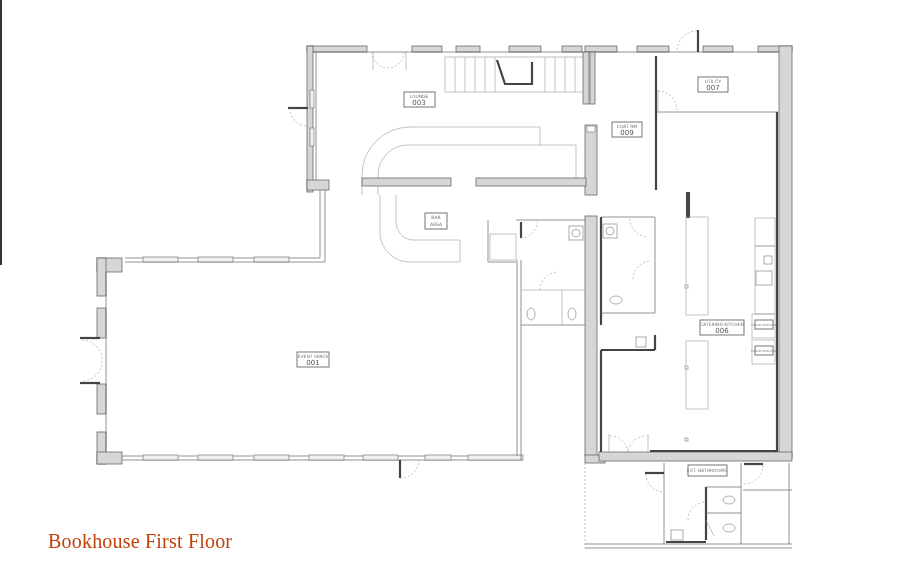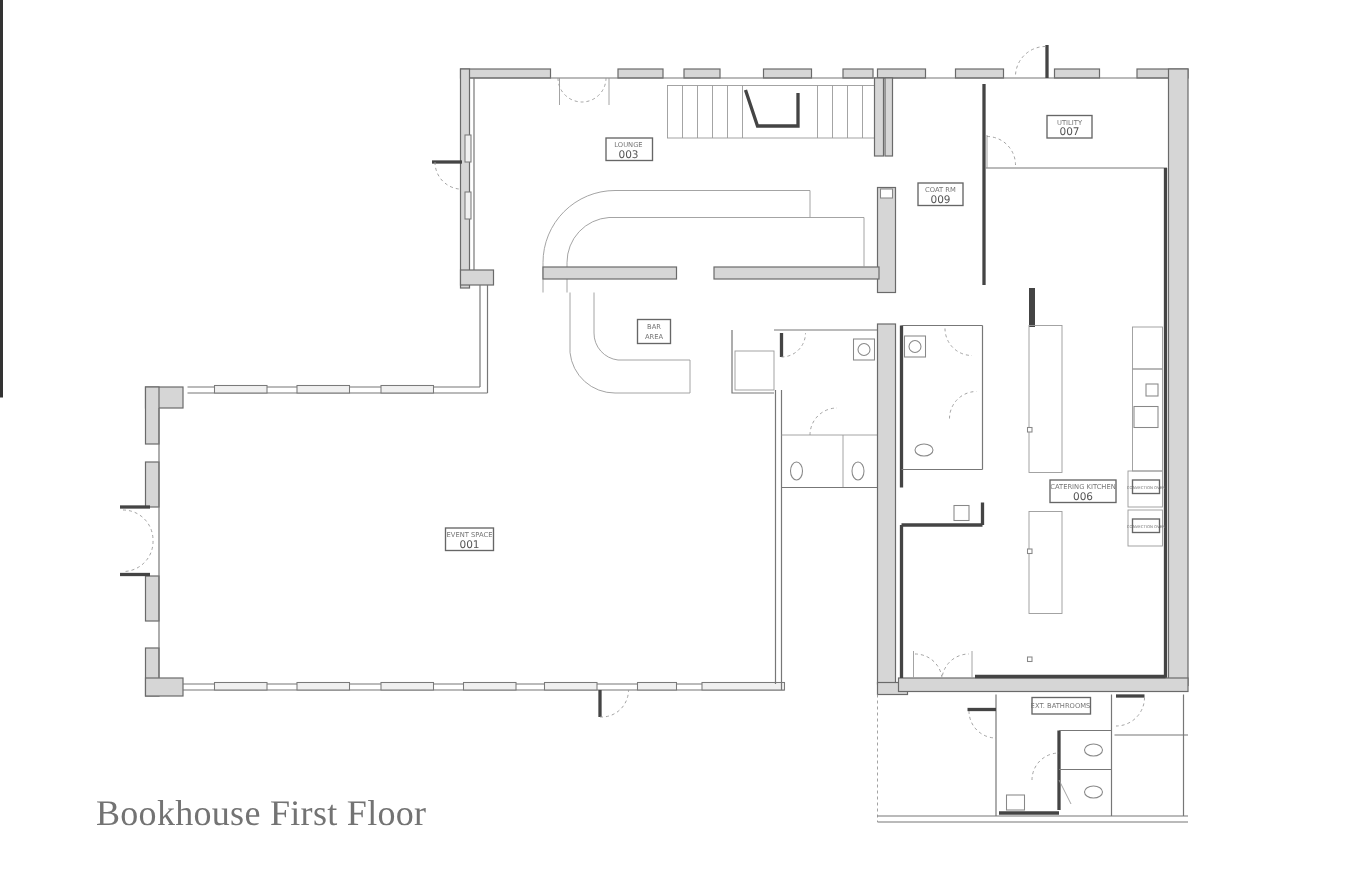--- a/index.html
+++ b/index.html
@@ -1,19 +1,19 @@
 <!DOCTYPE html>
 <html><head>
 <meta charset="utf-8">
 <style>
   html, body { margin: 0; padding: 0; background: #ffffff; }
   body { width: 900px; height: 588px; position: relative; overflow: hidden; font-family: "Liberation Sans", sans-serif; }
   #left-edge { position: absolute; left: 0; top: 0; width: 2px; height: 265px; background: #333; }
   svg#plan { position: absolute; left: 0; top: 0; }
-  .title { position: absolute; left: 64px; top: 530px; font-family: "Liberation Serif", "DejaVu Serif", serif; font-size: 24px; color: #737373; letter-spacing: 0.2px; }
+  .title { position: absolute; left: 48px; top: 530px; font-family: "Liberation Serif", "DejaVu Serif", serif; font-size: 20px; color: #c2410c; letter-spacing: 0.2px; }
   .wall { fill: #d6d6d6; stroke: #6a6a6a; stroke-width: 0.8; }
   .wline { fill: none; stroke: #777; stroke-width: 0.8; }
   .dark { fill: none; stroke: #444; stroke-width: 2.2; }
   .thin { fill: none; stroke: #9a9a9a; stroke-width: 0.6; }
   .door { fill: none; stroke: #999; stroke-width: 0.6; stroke-dasharray: 2 2; }
   .fix { fill: #fff; stroke: #888; stroke-width: 0.7; }
   .lbl-box { fill: #fff; stroke: #666; stroke-width: 0.9; }
   .lbl-name { font-family: "DejaVu Sans", sans-serif; font-size: 4.5px; fill: #777; text-anchor: middle; }
   .lbl-num { font-family: "DejaVu Sans", sans-serif; font-size: 7px; fill: #555; text-anchor: middle; }
   .win { fill: #f0f0f0; stroke: #7a7a7a; stroke-width: 0.7; }

